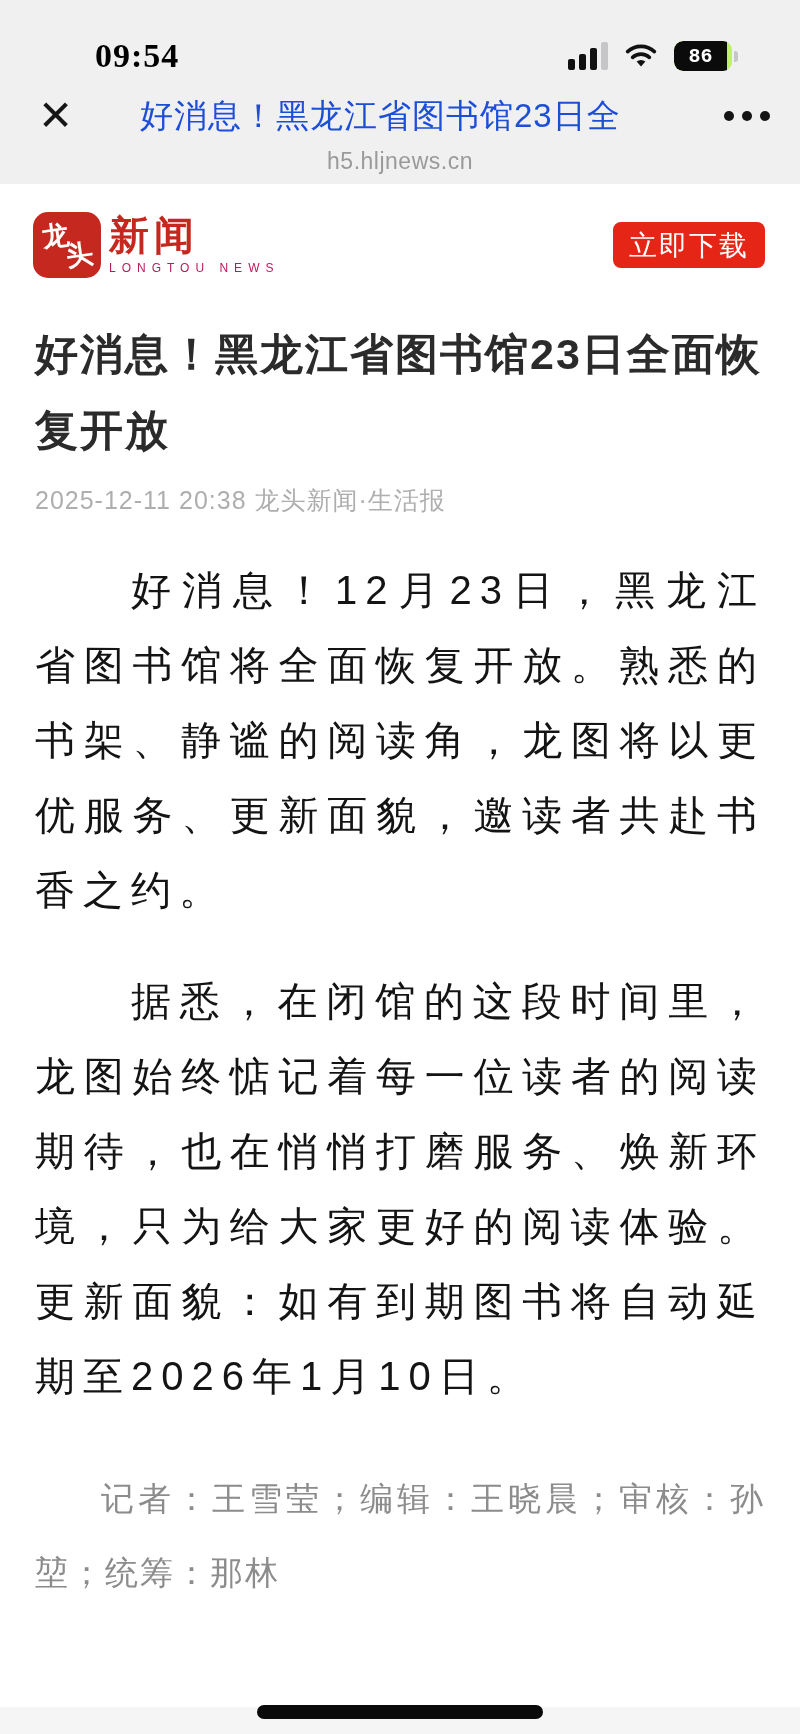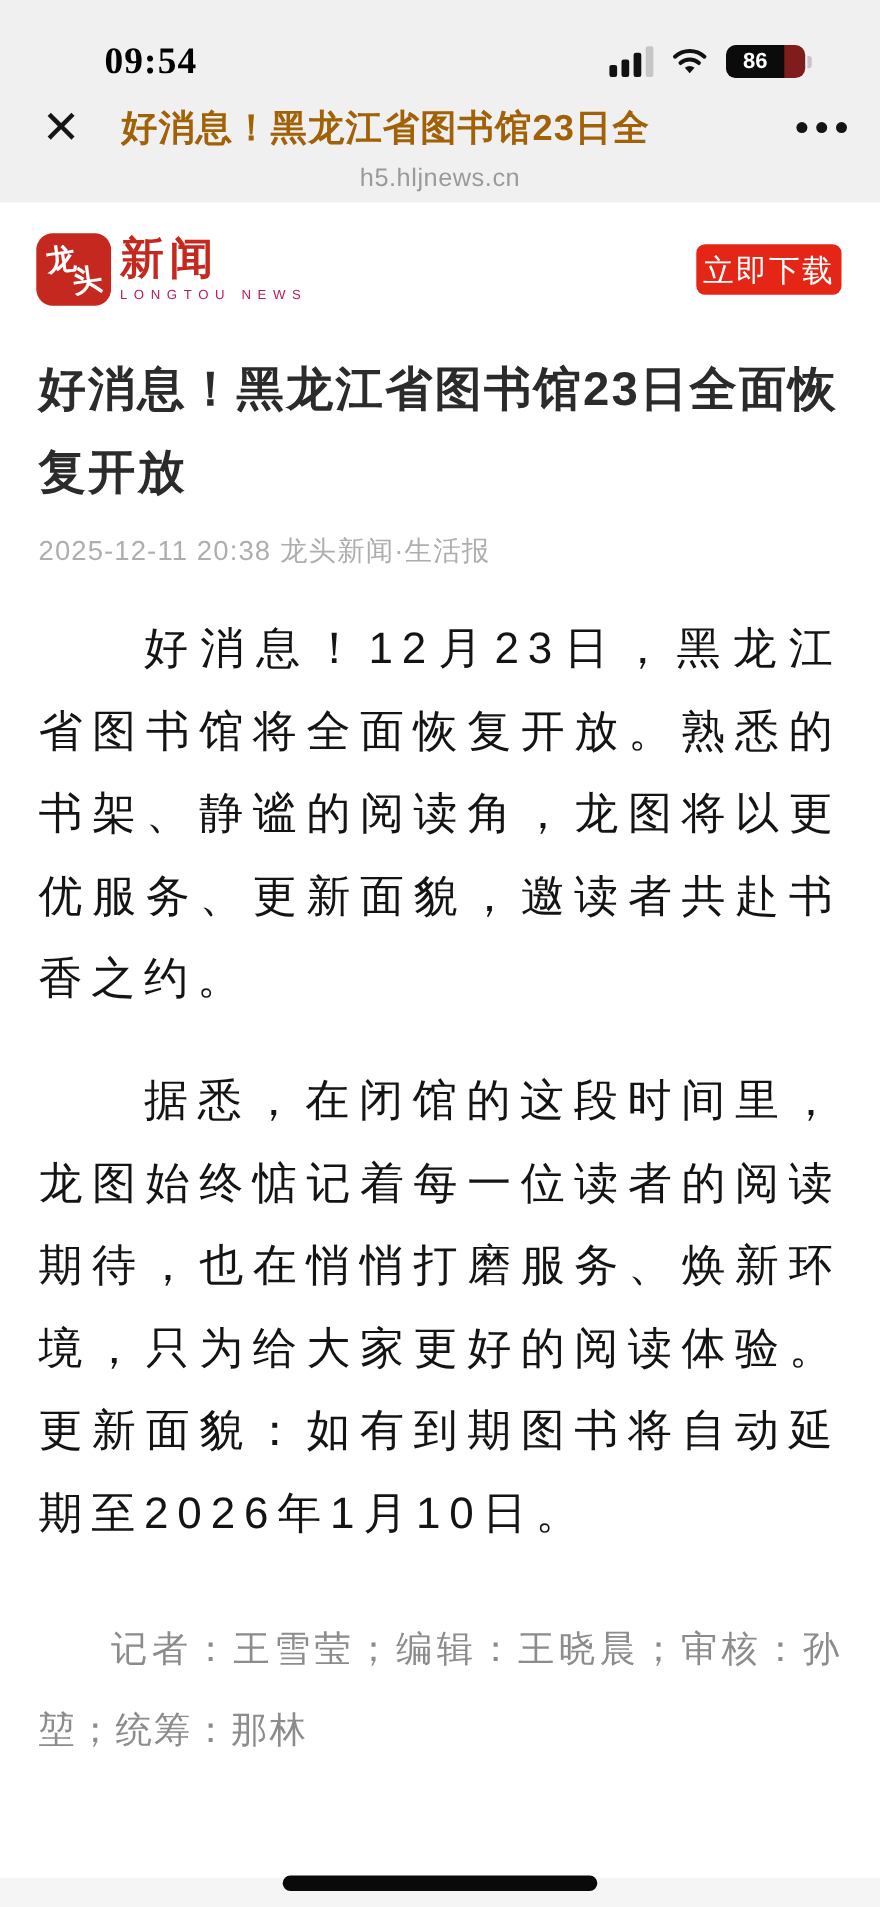--- a/index.html
+++ b/index.html
@@ -21,35 +21,36 @@
   .status-icons{display:flex;align-items:center;gap:16px;}
   .signal{display:flex;align-items:flex-end;gap:4px;height:28px;}
   .signal i{display:block;width:7px;border-radius:2px;background:#111;}
   .signal i:nth-child(1){height:11px;}
   .signal i:nth-child(2){height:16px;}
   .signal i:nth-child(3){height:22px;}
   .signal i:nth-child(4){height:28px;background:#c6c6c8;}
   .wifi{width:34px;height:26px;}
   .battery{display:flex;align-items:center;}
   .battery-body{
-    display:flex;width:72px;height:30px;border-radius:9px;overflow:hidden;
-    background:#7f1d1d;
+    display:flex;width:58px;height:30px;border-radius:9px;overflow:hidden;
+    background:#bef264;
+    font-family:Liberation Mono, monospace;
   }
   .battery-fill{
     flex:0 0 53px;background:#0b0b0b;color:#fff;
     display:flex;align-items:center;justify-content:center;
     font-size:20px;font-weight:700;border-radius:9px 0 0 9px;
   }
   .battery-nub{width:4px;height:11px;background:#c6c6c8;border-radius:0 3px 3px 0;margin-left:2px;}
 
   .nav-row{display:flex;align-items:center;padding:4px 30px 0 38px;height:60px;}
   .close-x{font-size:42px;color:#161616;line-height:1;width:54px;font-weight:400;}
   .nav-title{
-    flex:1;margin-left:18px;position:relative;overflow:hidden;white-space:nowrap;
-    font-size:33px;font-weight:700;color:#a16207;letter-spacing:1px;
+    flex:1;margin-left:48px;position:relative;overflow:hidden;white-space:nowrap;
+    font-size:33px;font-weight:400;color:#1d4ed8;letter-spacing:1px;
   }
   .nav-title .fade{
     position:absolute;top:0;right:0;width:70px;height:100%;
     background:linear-gradient(to right,rgba(240,240,241,0),#f0f0f1 85%);
   }
   .dots{display:flex;gap:8px;margin-left:14px;align-items:center;}
   .dots i{width:10px;height:10px;border-radius:50%;background:#141414;display:block;}
 
   .url-row{text-align:center;font-size:23px;color:#9a9a9a;padding-top:2px;letter-spacing:0.5px;}
 
@@ -62,21 +63,21 @@
     box-shadow:0 0 0 2px #c4281e;color:#fff;
   }
   .seal .c1{position:absolute;left:7px;top:4px;font-size:27px;font-weight:700;transform:rotate(-8deg);}
   .seal .c2{position:absolute;right:6px;bottom:3px;font-size:27px;font-weight:700;transform:rotate(-8deg);}
   .brand-text{display:flex;flex-direction:column;justify-content:center;}
   .brand-cn{color:#c4281e;font-size:40px;font-weight:900;letter-spacing:5px;line-height:1;}
   .brand-en{color:#be185d;font-size:12px;font-weight:400;letter-spacing:6px;margin-top:6px;}
   .download-btn{
     background:#e52617;color:#fff;border:none;border-radius:8px;
     font-size:28px;font-family:"Liberation Sans",sans-serif;
-    width:132px;height:46px;line-height:46px;text-align:center;letter-spacing:2px;cursor:pointer;
+    width:152px;height:46px;line-height:46px;text-align:center;letter-spacing:2px;cursor:pointer;
   }
 
   .article-title{
     margin:40px 0 0;font-size:43px;font-weight:700;color:#2b2b2b;
     line-height:76px;letter-spacing:2px;
   }
   .article-meta{margin-top:16px;font-size:25px;color:#aeaeae;letter-spacing:1px;}
 
   .para{
     margin:36px 0 0;font-size:40px;color:#141414;line-height:75px;

